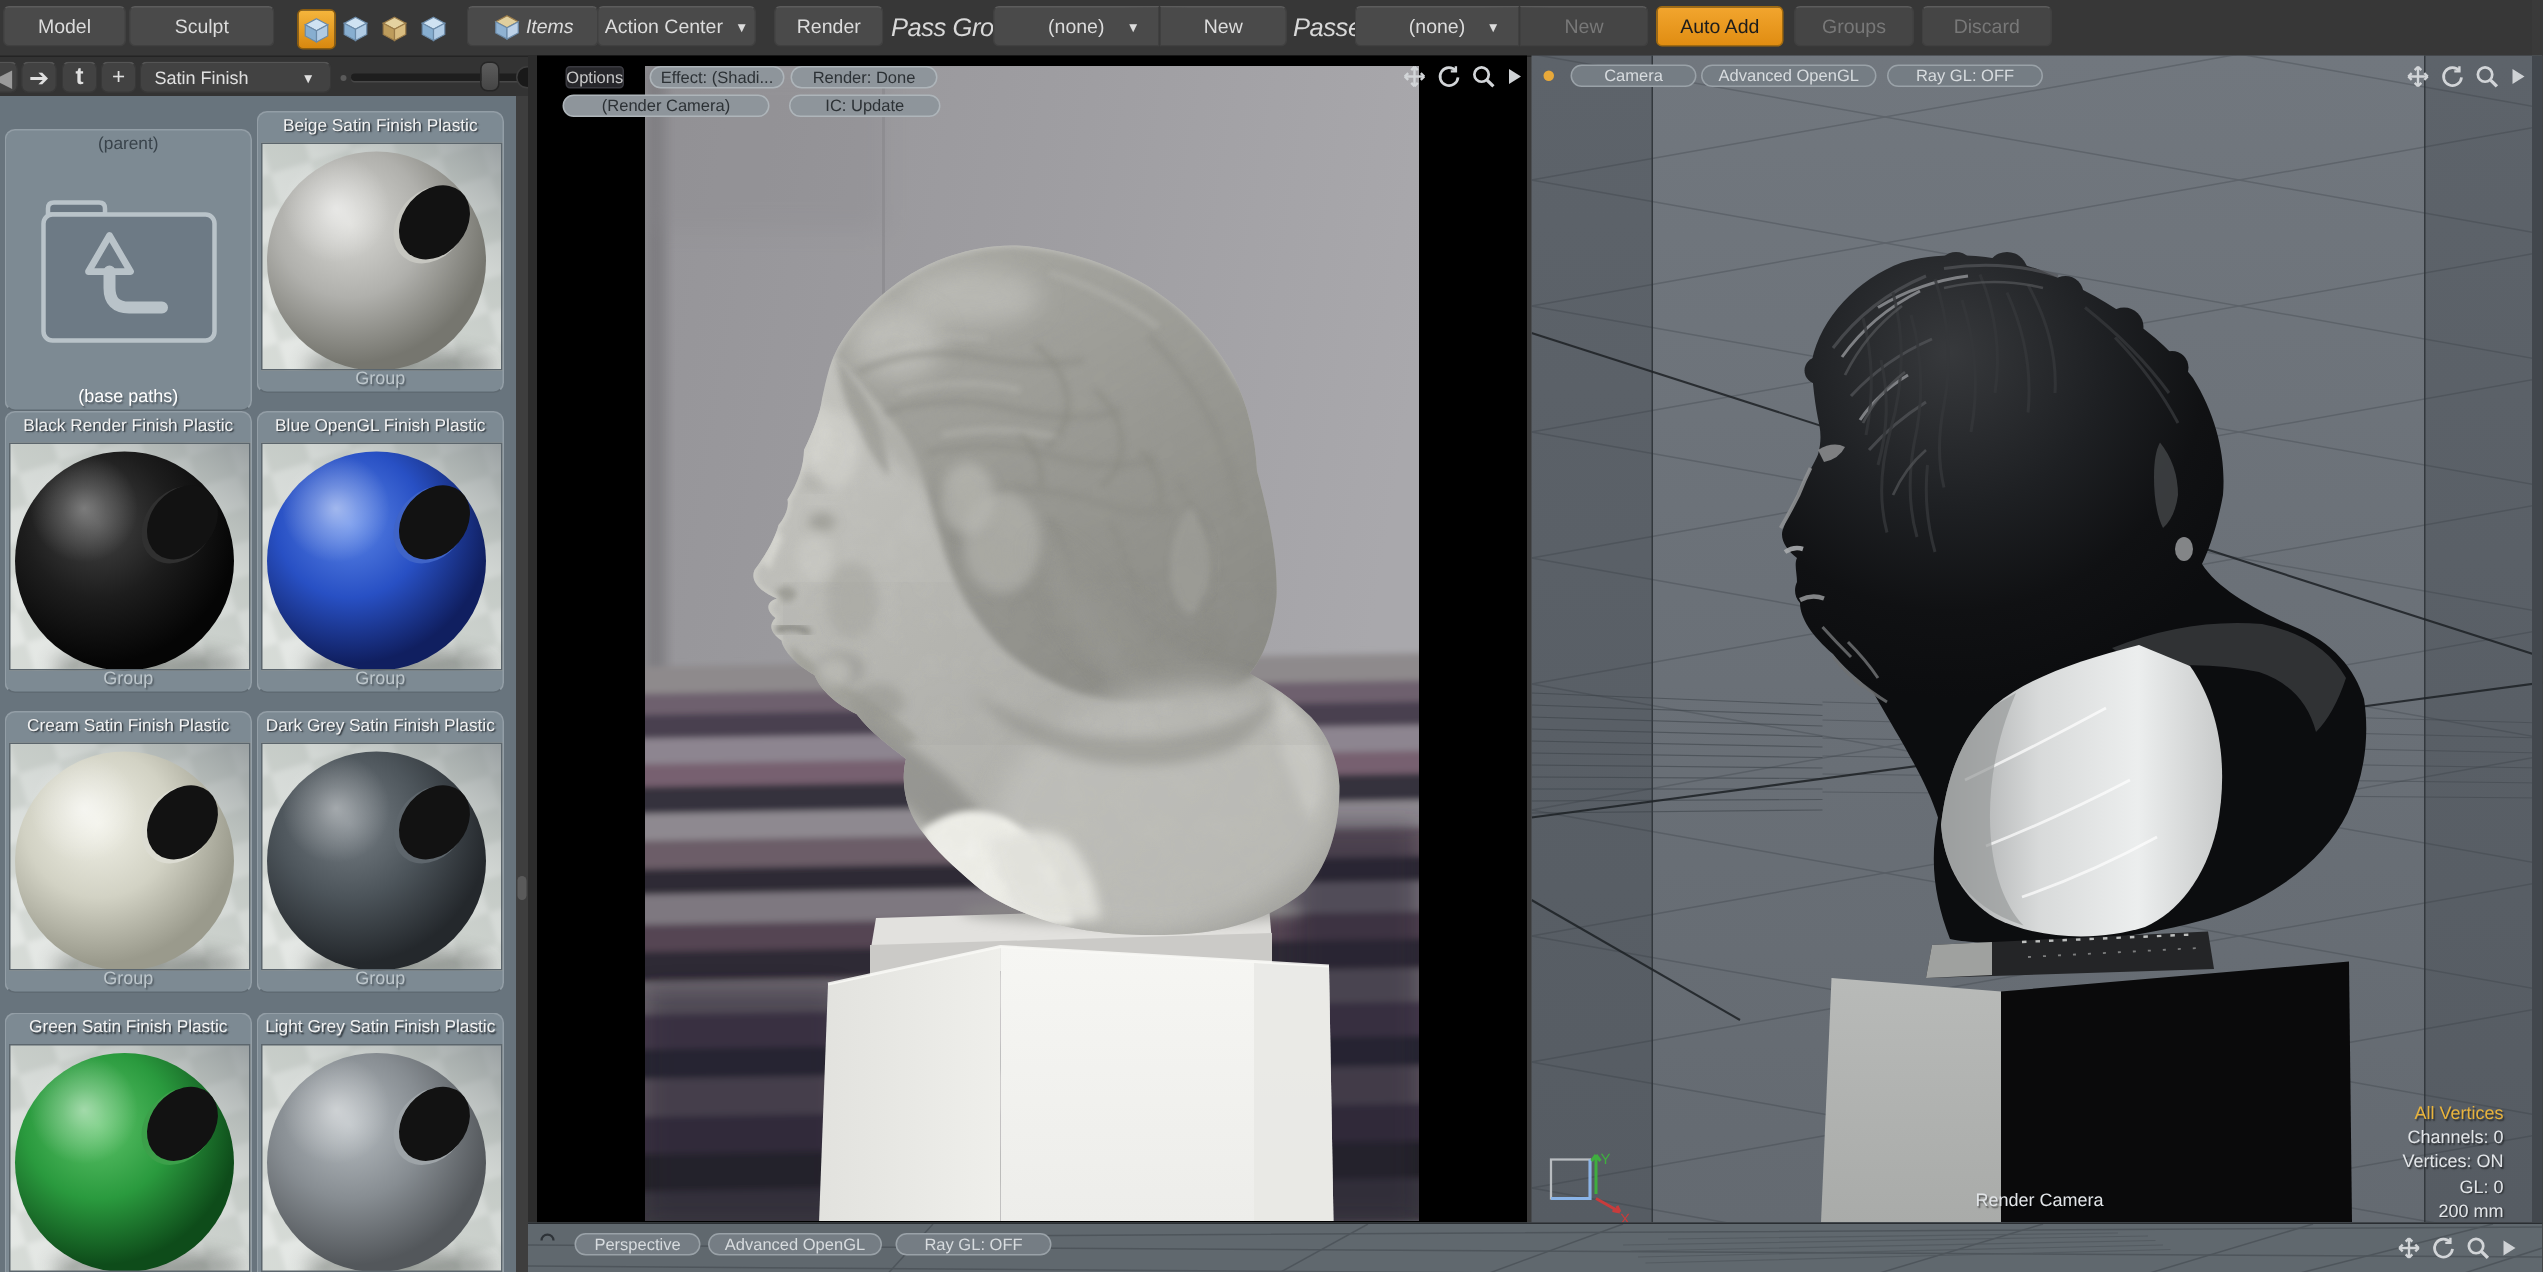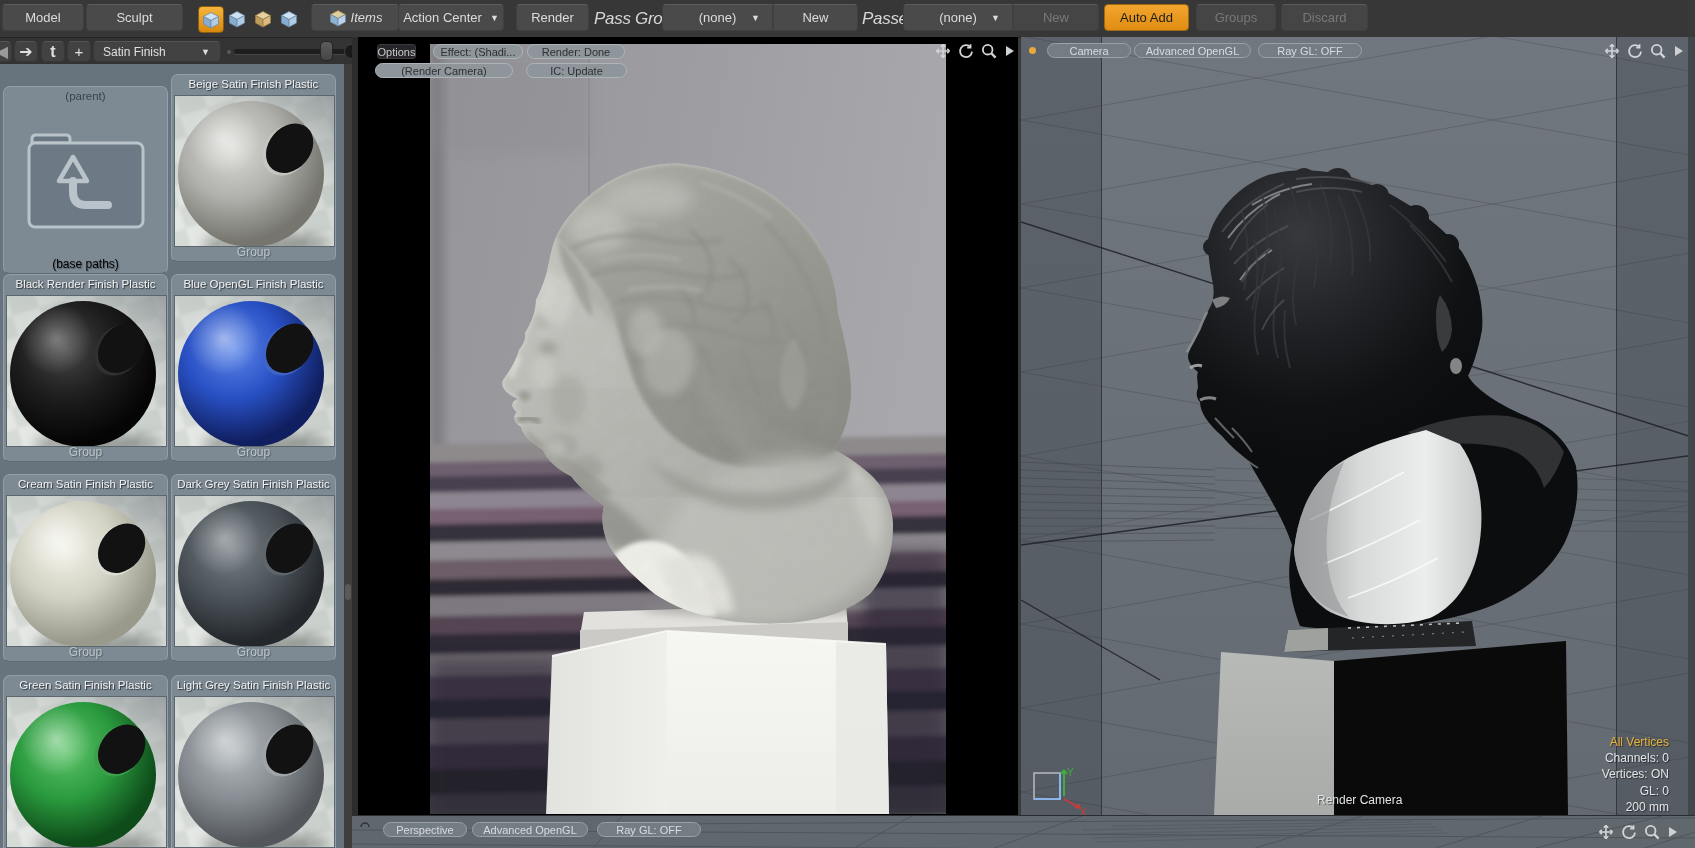--- a/index.html
+++ b/index.html
@@ -200,21 +200,21 @@
   </svg>
   <div id="leftpanel" class="abs">
     <div class="cell" style="left:3px;top:10px;margin-top:12px;">
       <div class="name" style="color:#39434b;text-shadow:none;">(parent)</div>
       <svg width="120" height="104" style="position:absolute;left:22px;top:42px;" viewBox="0 0 120 104">
         <path d="M6,14 L6,10 Q6,6 10,6 L40,6 Q44,6 44,10 L44,14 Z" fill="#697681" stroke="#b9c3c9" stroke-width="3"></path>
         <rect x="3" y="14" width="114" height="84" rx="6" fill="#6d7a85" stroke="#b9c3c9" stroke-width="3"></rect>
         <path d="M82,76 L60,76 Q47,76 47,63 L47,52" fill="none" stroke="#b9c3c9" stroke-width="8" stroke-linecap="round"></path>
         <path d="M33,52 L47,28 L61,52 Z" fill="none" stroke="#b9c3c9" stroke-width="4.5" stroke-linejoin="round"></path>
       </svg>
-      <div class="grp" style="color:#000000;">(base paths)</div>
+      <div class="grp" style="color:#ffffff;">(base paths)</div>
     </div>
     <div class="cell" style="left:171px;top:10px;">
       <div class="name">Beige Satin Finish Plastic</div>
       <svg class="th" width="161" height="152" viewBox="0 0 161 152">
         <rect x="-6" y="-6" width="173" height="164" fill="url(#chk)" filter="url(#blur2c)"></rect>
         <rect width="161" height="152" fill="url(#chkov)"></rect>
         <ellipse cx="92" cy="148" rx="64" ry="11" fill="#3c423e" opacity="0.4" filter="url(#blur6)"></ellipse>
         <circle cx="77" cy="79" r="73" fill="url(#g_beige)"></circle>
         <circle cx="50" cy="44" r="36" fill="url(#hl)" opacity="0.55"></circle>
         <g transform="rotate(40,115,54)">

